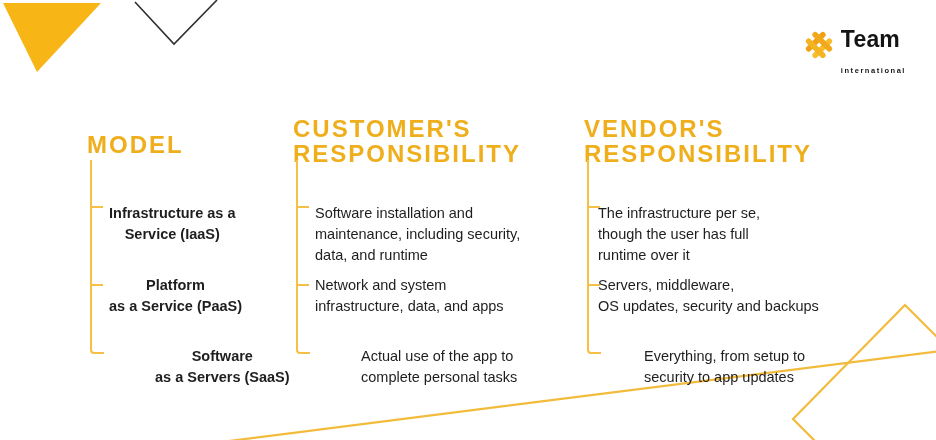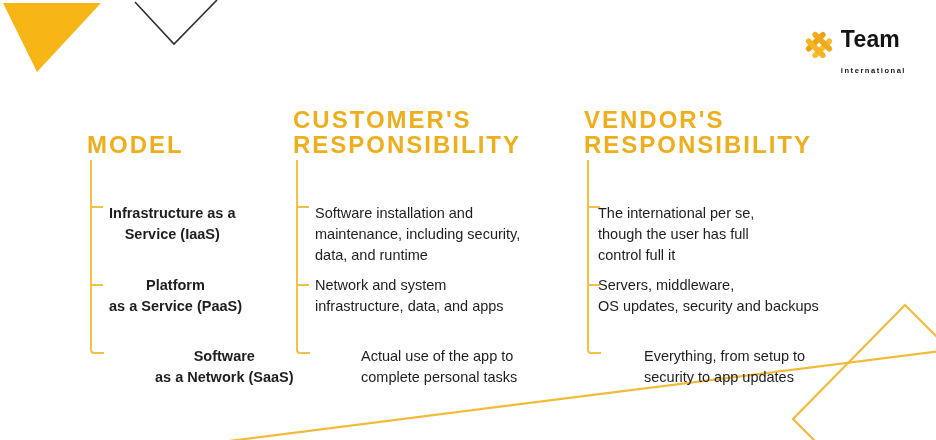--- a/index.html
+++ b/index.html
@@ -15,21 +15,21 @@
   .logo{position:absolute;top:28px;right:30px;display:flex;align-items:flex-start;gap:7px;}
   .logo-text{display:flex;flex-direction:column;align-items:flex-start;}
   .logo-name{font-size:23px;font-weight:700;line-height:22px;color:#141414;letter-spacing:.2px;}
   .logo-sub{font-size:7.5px;font-weight:700;letter-spacing:1.55px;color:#141414;margin-top:16px;}
   
   .col{position:absolute;top:0;}
   #col0{left:87px;}
   #col1{left:293px;}
   #col2{left:584px;}
   .hdr{
-    position:absolute;left:0;top:107px;margin:0;
+    position:absolute;left:0;top:116px;margin:0;
     font-size:24px;line-height:25px;font-weight:700;letter-spacing:2px;
     color:#EFAE1C;white-space:nowrap;
   }
   #col0 .hdr{top:132px;}
   .bracket{
     position:absolute;left:3px;top:160px;width:12px;height:192px;
     border-left:2px solid #F6BF45;border-bottom:2px solid #F6BF45;
     border-bottom-left-radius:4px;
   }
   .tick{position:absolute;left:3px;width:13px;height:2px;background:#F6BF45;}
@@ -78,21 +78,21 @@
   <div class="item r0">
     <div>Infrastructure as a</div>
     <div>Service (IaaS)</div>
   </div>
   <div class="item r1">
     <div>Platform</div>
     <div>as a Service (PaaS)</div>
   </div>
   <div class="item r2">
     <div>Software</div>
-    <div>as a Network (SaaS)</div>
+    <div>as a Servers (SaaS)</div>
   </div>
 </section>
 
 <section class="col" id="col1">
   <h2 class="hdr">
     <div>CUSTOMER'S</div>
     <div>RESPONSIBILITY</div>
   </h2>
   <div class="bracket"></div>
   <div class="tick t0"></div>
@@ -114,23 +114,23 @@
 
 <section class="col" id="col2">
   <h2 class="hdr">
     <div>VENDOR'S</div>
     <div>RESPONSIBILITY</div>
   </h2>
   <div class="bracket"></div>
   <div class="tick t0"></div>
   <div class="tick t1"></div>
   <div class="item r0">
-    <div>The international per se,</div>
+    <div>The infrastructure per se,</div>
     <div>though the user has full</div>
-    <div>control full it</div>
+    <div>runtime over it</div>
   </div>
   <div class="item r1">
     <div>Servers, middleware,</div>
     <div>OS updates, security and backups</div>
   </div>
   <div class="item r2">
     <div>Everything, from setup to</div>
     <div>security to app updates</div>
   </div>
 </section>

